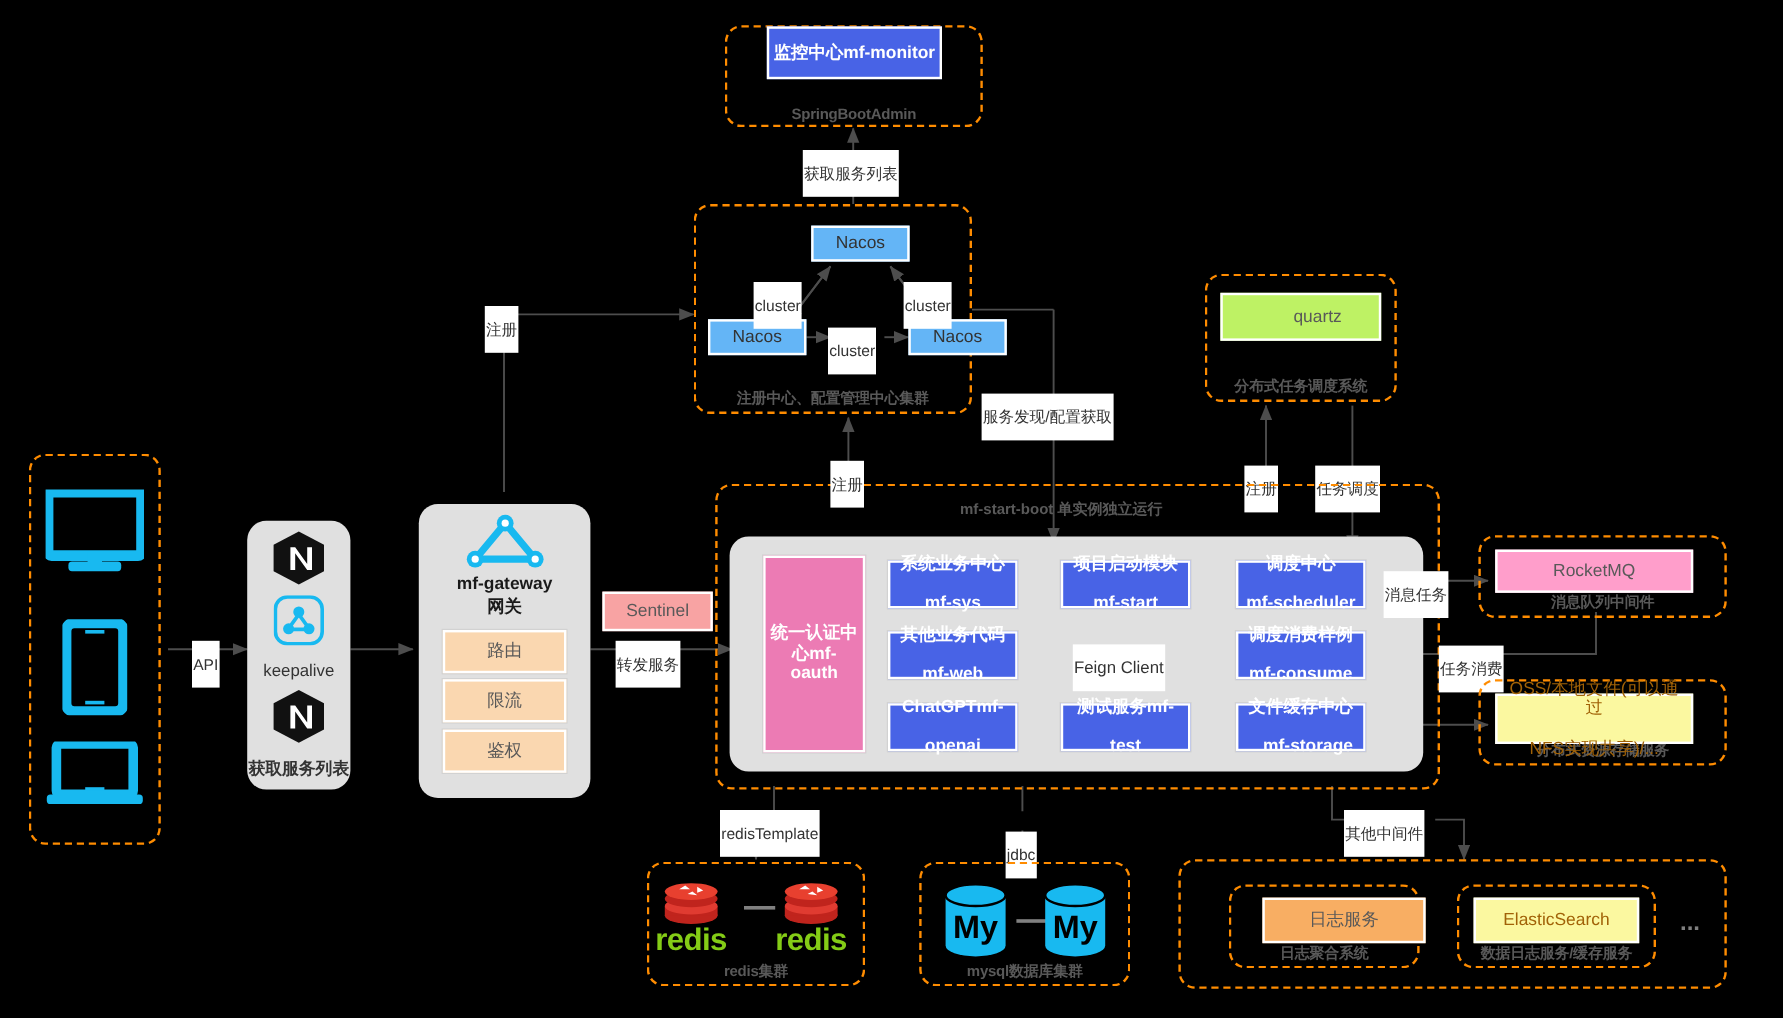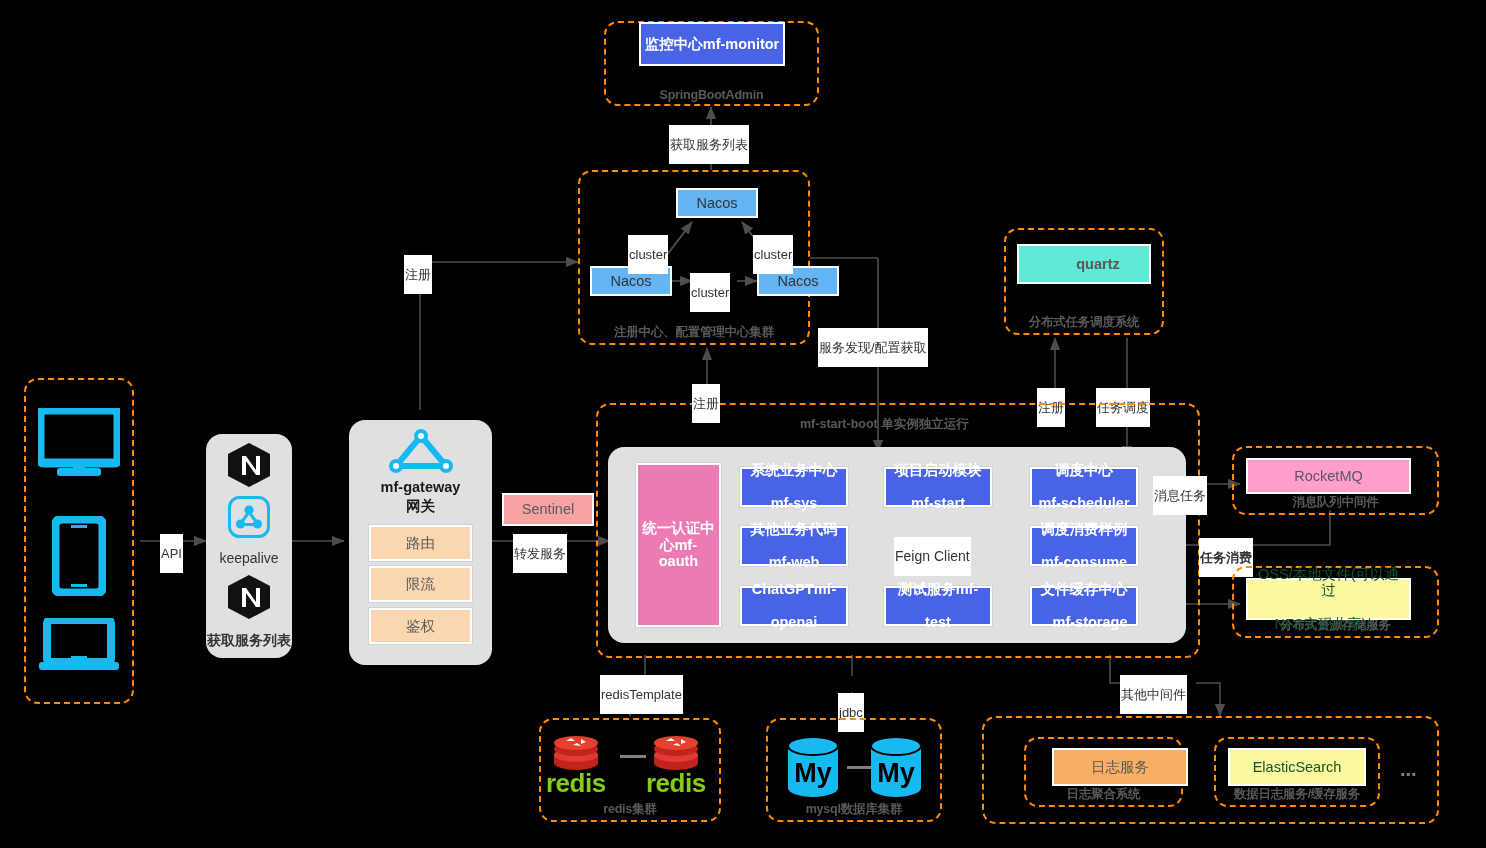--- a/index.html
+++ b/index.html
@@ -50,25 +50,25 @@
     line-height: 1.15;
     border: 2px solid #fff;
     box-shadow: 0 0 0 1px rgba(0,0,0,0.06);
   }
   .node span { display: block; padding: 0 3px; }
 
   .n-blue     { background: #4863e6; color: #fff; font-size: 14.5px; font-weight: bold; }
   .n-lightblue{ background: #64b5f6; color: #333; font-size: 14.5px; font-weight: normal; }
   .n-pink     { background: #ec7bb4; color: #fff; font-size: 14.5px; font-weight: bold; }
   .n-pink2    { background: #ff9ecb; color: #595959; font-size: 14.5px; font-weight: normal; }
-  .n-magenta  { background: #5eead4; color: #595959; font-size: 14.5px; font-weight: bold; padding-left: 28px; }
+  .n-magenta  { background: #bef264; color: #595959; font-size: 14.5px; font-weight: normal; padding-left: 28px; }
   .n-salmon   { background: #f8a3a3; color: #595959; font-size: 14.5px; font-weight: normal; }
   .n-peach    { background: #fad7b0; color: #595959; font-size: 14.5px; font-weight: normal; }
   .n-orange   { background: #f8ae63; color: #595959; font-size: 14.5px; font-weight: normal; margin-left: 16px; }
-  .n-yellow   { background: #fbf8a0; color: #14532d; font-size: 14.5px; font-weight: normal; }
+  .n-yellow   { background: #fbf8a0; color: #a16207; font-size: 14.5px; font-weight: normal; }
   .n-royal    { background: #4863e6; color: #fff; font-size: 14.5px; font-weight: bold; }
 
   
   .elabel {
     position: absolute;
     background: #fff;
     color: #333;
     font-size: 13px;
     padding: 12px 1px;
     white-space: nowrap;
@@ -335,21 +335,21 @@
   <div class="node n-blue" style="left:1030px; top:526px; width:108px; height:40px;">
     <span><span>调度消费样例</span><br><span>mf-consume</span></span>
   </div>
   <div class="node n-blue" style="left:1030px; top:586px; width:108px; height:40px;text-align:right;">
     <span><span>文件缓存中心</span><br><span>mf-storage</span></span>
   </div>
 
   <div class="elabel" style="left:894px; top:537px; font-size:14px;">Feign Client</div>
   <div class="elabel" style="left:692px; top:384px;">注册</div>
   <div class="elabel" style="left:1153px; top:476px;">消息任务</div>
-  <div class="elabel" style="left:1199px; top:538px;font-weight:bold;">任务消费</div>
+  <div class="elabel" style="left:1199px; top:538px;">任务消费</div>
 
   <div class="abs group" style="left:1232px; top:446px; width:207px; height:69px;">
     <div class="group-label cn">消息队列中间件</div>
   </div>
   <div class="node n-pink2" style="left:1246px; top:458px; width:165px; height:36px;">
     <span>RocketMQ</span>
   </div>
 
   <div class="abs group" style="left:1232px; top:566px; width:207px; height:72px;">
     <div class="group-label cn">分布式资源存储服务</div>

